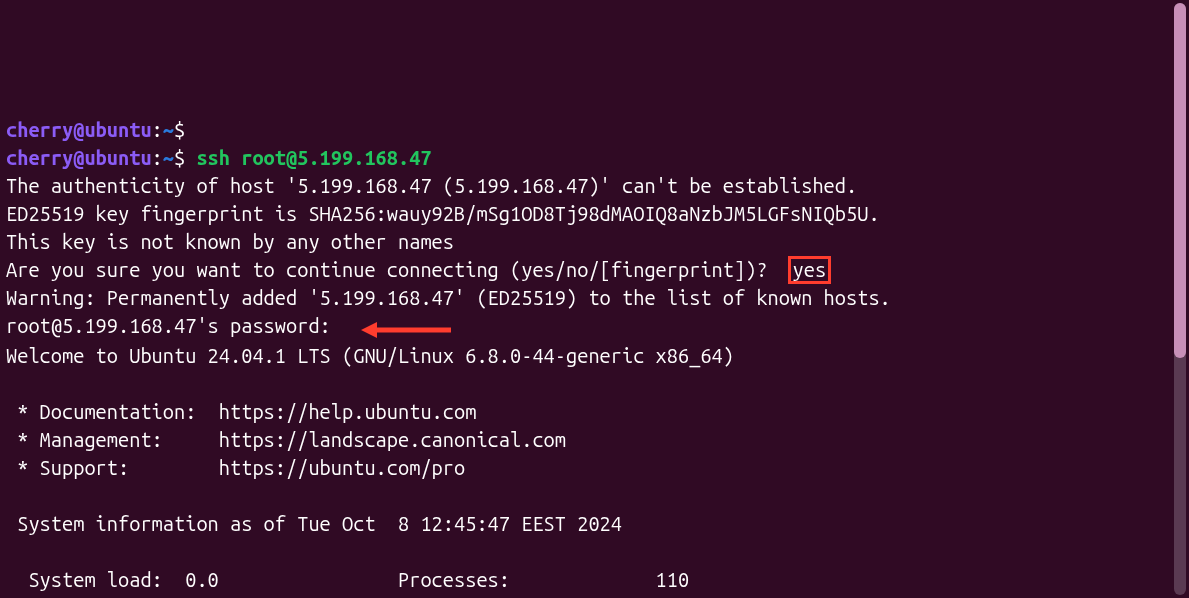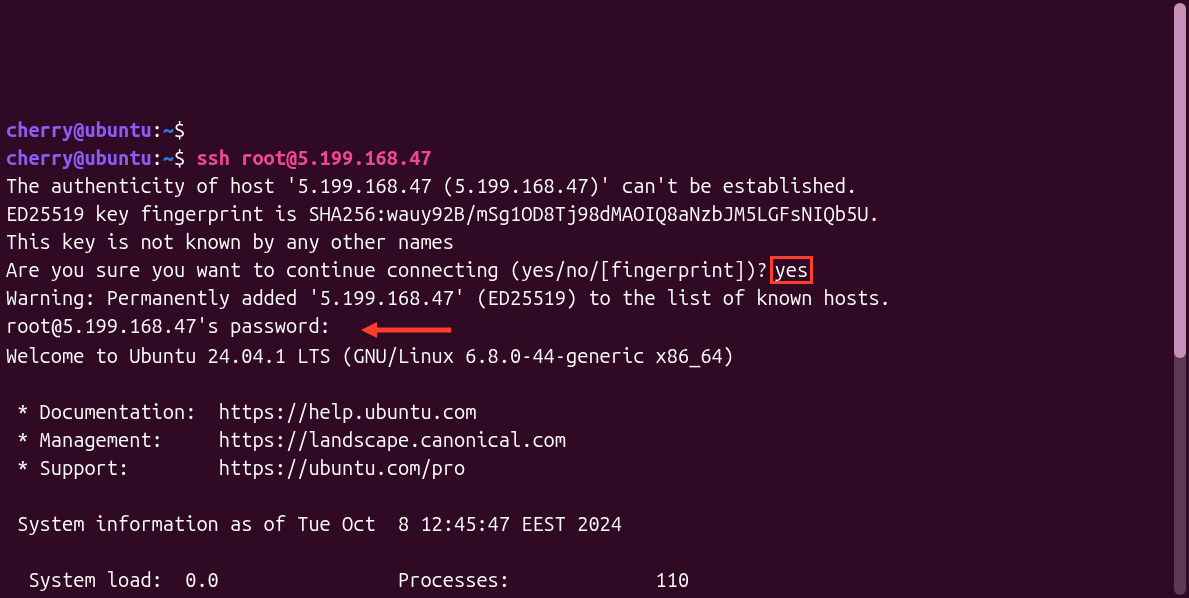--- a/index.html
+++ b/index.html
@@ -12,28 +12,28 @@
       padding: 4px 6px;
       width: 1189px;
       height: 598px;
       overflow: hidden;
       white-space: pre;
       position: relative;
     }
     .green { color: #8b5cf6; font-weight: bold; }
     .blue { color: #2A7BDE; font-weight: bold; }
     .white { color: #FFFFFF; }
-    .boldwhite { color: #ec4899; font-weight: bold; }
+    .boldwhite { color: #22c55e; font-weight: bold; }
     .line { display: block; }
     .highlight-box {
       border: 3px solid #FF3D2E;
       padding: 0 2px;
       display: inline-block;
       line-height: 1.1;
-      margin-left: 2px;
+      margin-left: 20px;
     }
     .arrow-wrap {
       display: inline-block;
       vertical-align: middle;
       margin-left: 30px;
     }
     .arrow-svg {
       width: 90px;
       height: 20px;
       display: inline-block;

